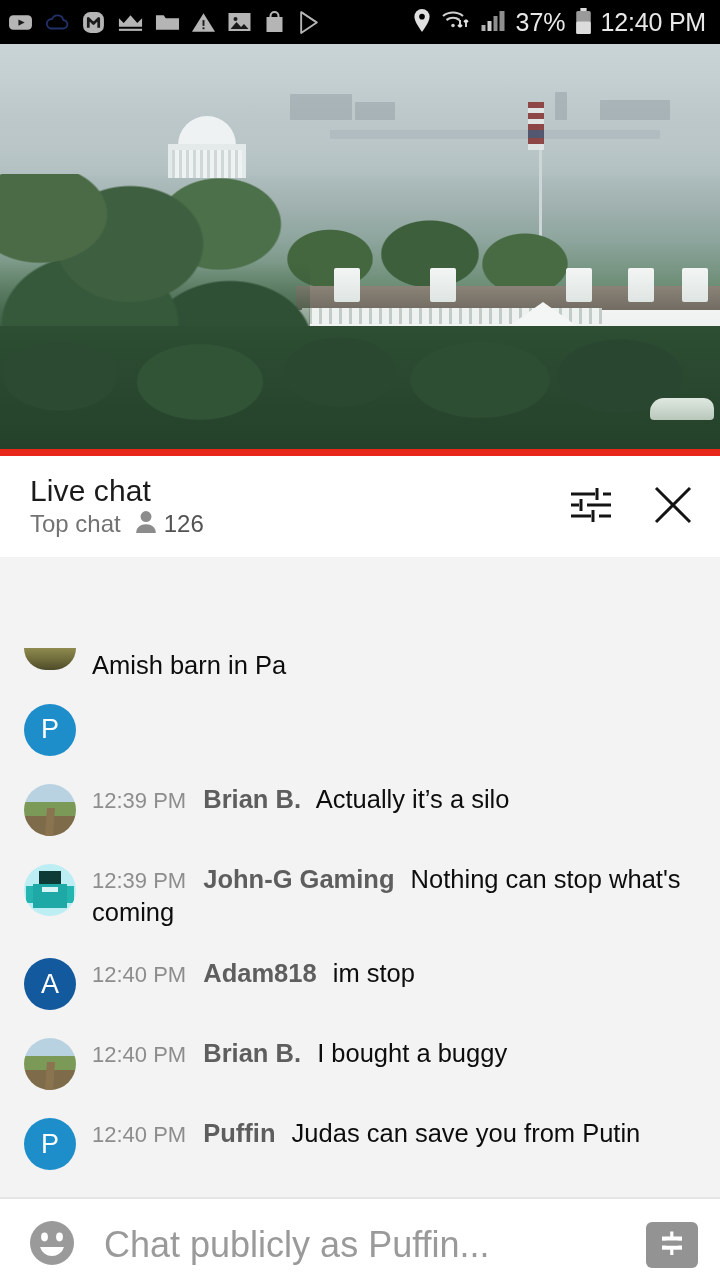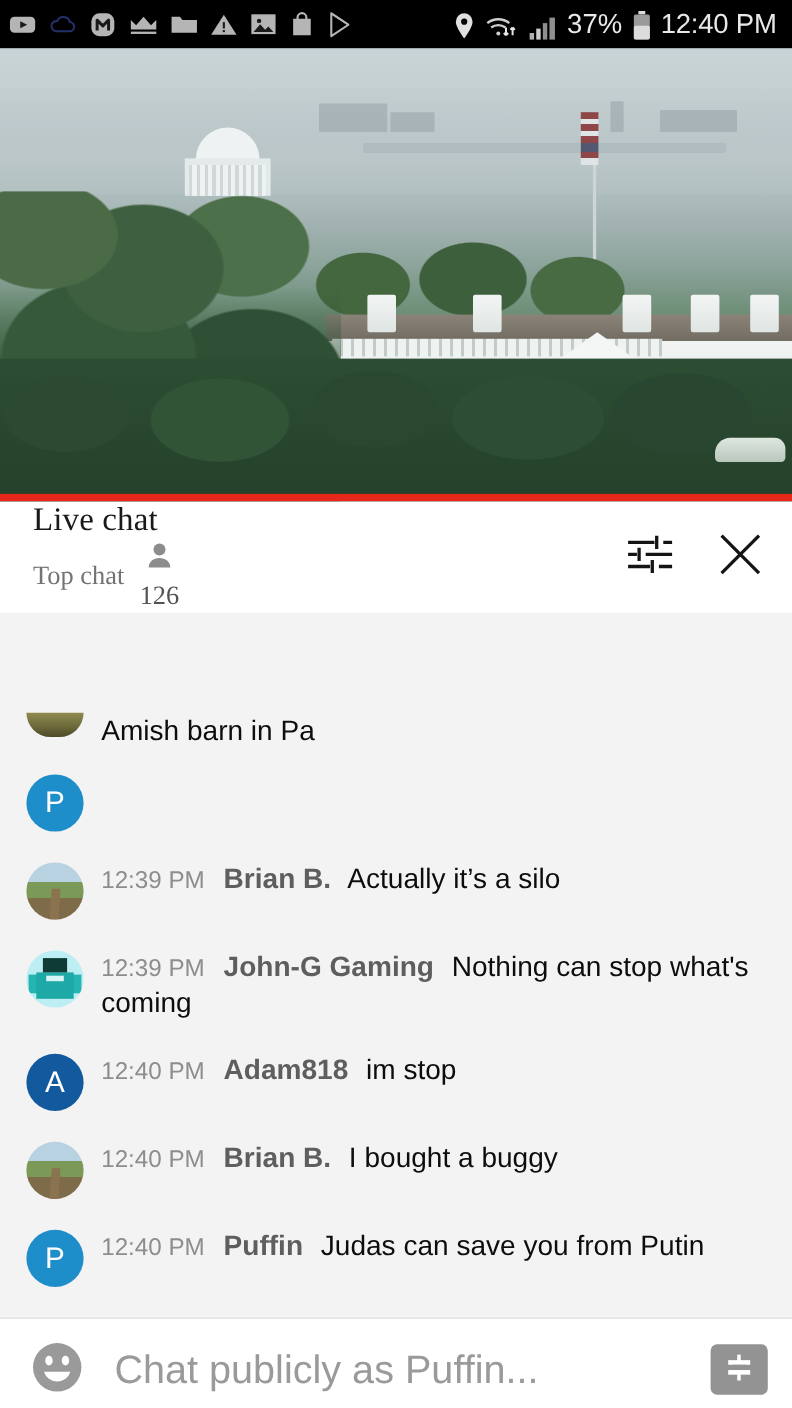--- a/index.html
+++ b/index.html
@@ -13,21 +13,21 @@
 
   
   .statusbar {
     position: relative; height: 44px; width: 720px;
     background: #000000;
     display: flex; align-items: center;
     padding: 0 14px 0 8px;
   }
   .sb-left { display: flex; align-items: center; gap: 11px; flex: 0 0 auto; }
   .sb-spacer { flex: 1 1 auto; }
-  .sb-right { display: flex; align-items: flex-end; gap: 9px; flex: 0 0 auto; }
+  .sb-right { display: flex; align-items: flex-start; gap: 9px; flex: 0 0 auto; }
   .sb-icon { display:inline-flex; align-items:center; justify-content:center; }
   .sb-icon svg { display:block; }
   .sb-text {
     color: #e8e8e8; font-size: 25px; letter-spacing: -0.2px;
     font-family: "Liberation Sans", sans-serif;
   }
   .sb-pct { color:#e8e8e8; font-size:25px; }
 
   
   .video-wrap { position: relative; width: 720px; height: 412px; overflow: hidden; background:#8aa0a6; }
@@ -142,27 +142,27 @@
     background: linear-gradient(to bottom,#dfe8e0,#b9c7bb);
     border-radius: 14px 10px 4px 4px;
   }
   
   .progressbar { position:absolute; left:0; bottom:0; width:720px; height:7px; background:#cf2a20; }
   .progressbar .played { width:100%; height:100%; background:#e8271b; }
 
   
   .chat-header {
     position:relative; width:720px; height:101px; background:#ffffff;
-    display:flex; align-items:center; padding: 0 18px 0 30px; font-family: Liberation Serif, serif;
+    display:flex; align-items:center; padding: 0 18px 0 30px;
   }
   .ch-texts { display:flex; flex-direction:column; justify-content:center; gap:4px; flex:1 1 auto; }
   .ch-title { font-size: 30px; color:#1a1a1a; font-weight:400; line-height:1.05; letter-spacing:0.1px;}
   .ch-sub-row { display:flex; align-items:center; gap:14px; }
   .ch-sub { font-size: 24px; color:#737373; }
-  .ch-viewers { display:flex; align-items:center; gap:7px;flex-direction:column; }
+  .ch-viewers { display:flex; align-items:center; gap:7px; }
   .ch-count { font-size: 24px; color:#535353; }
   .ch-actions { display:flex; align-items:center; gap:36px; flex:0 0 auto; padding-right:6px;}
   .icon-btn { display:flex; align-items:center; justify-content:center; width:46px; height:46px; }
 
   
   .chat-body {
     position:relative; width:720px; height:640px; background:#f3f3f3;
     overflow:hidden; padding-top:0;
   }
   .msg-list { position:absolute; left:0; right:0; bottom:14px; }

